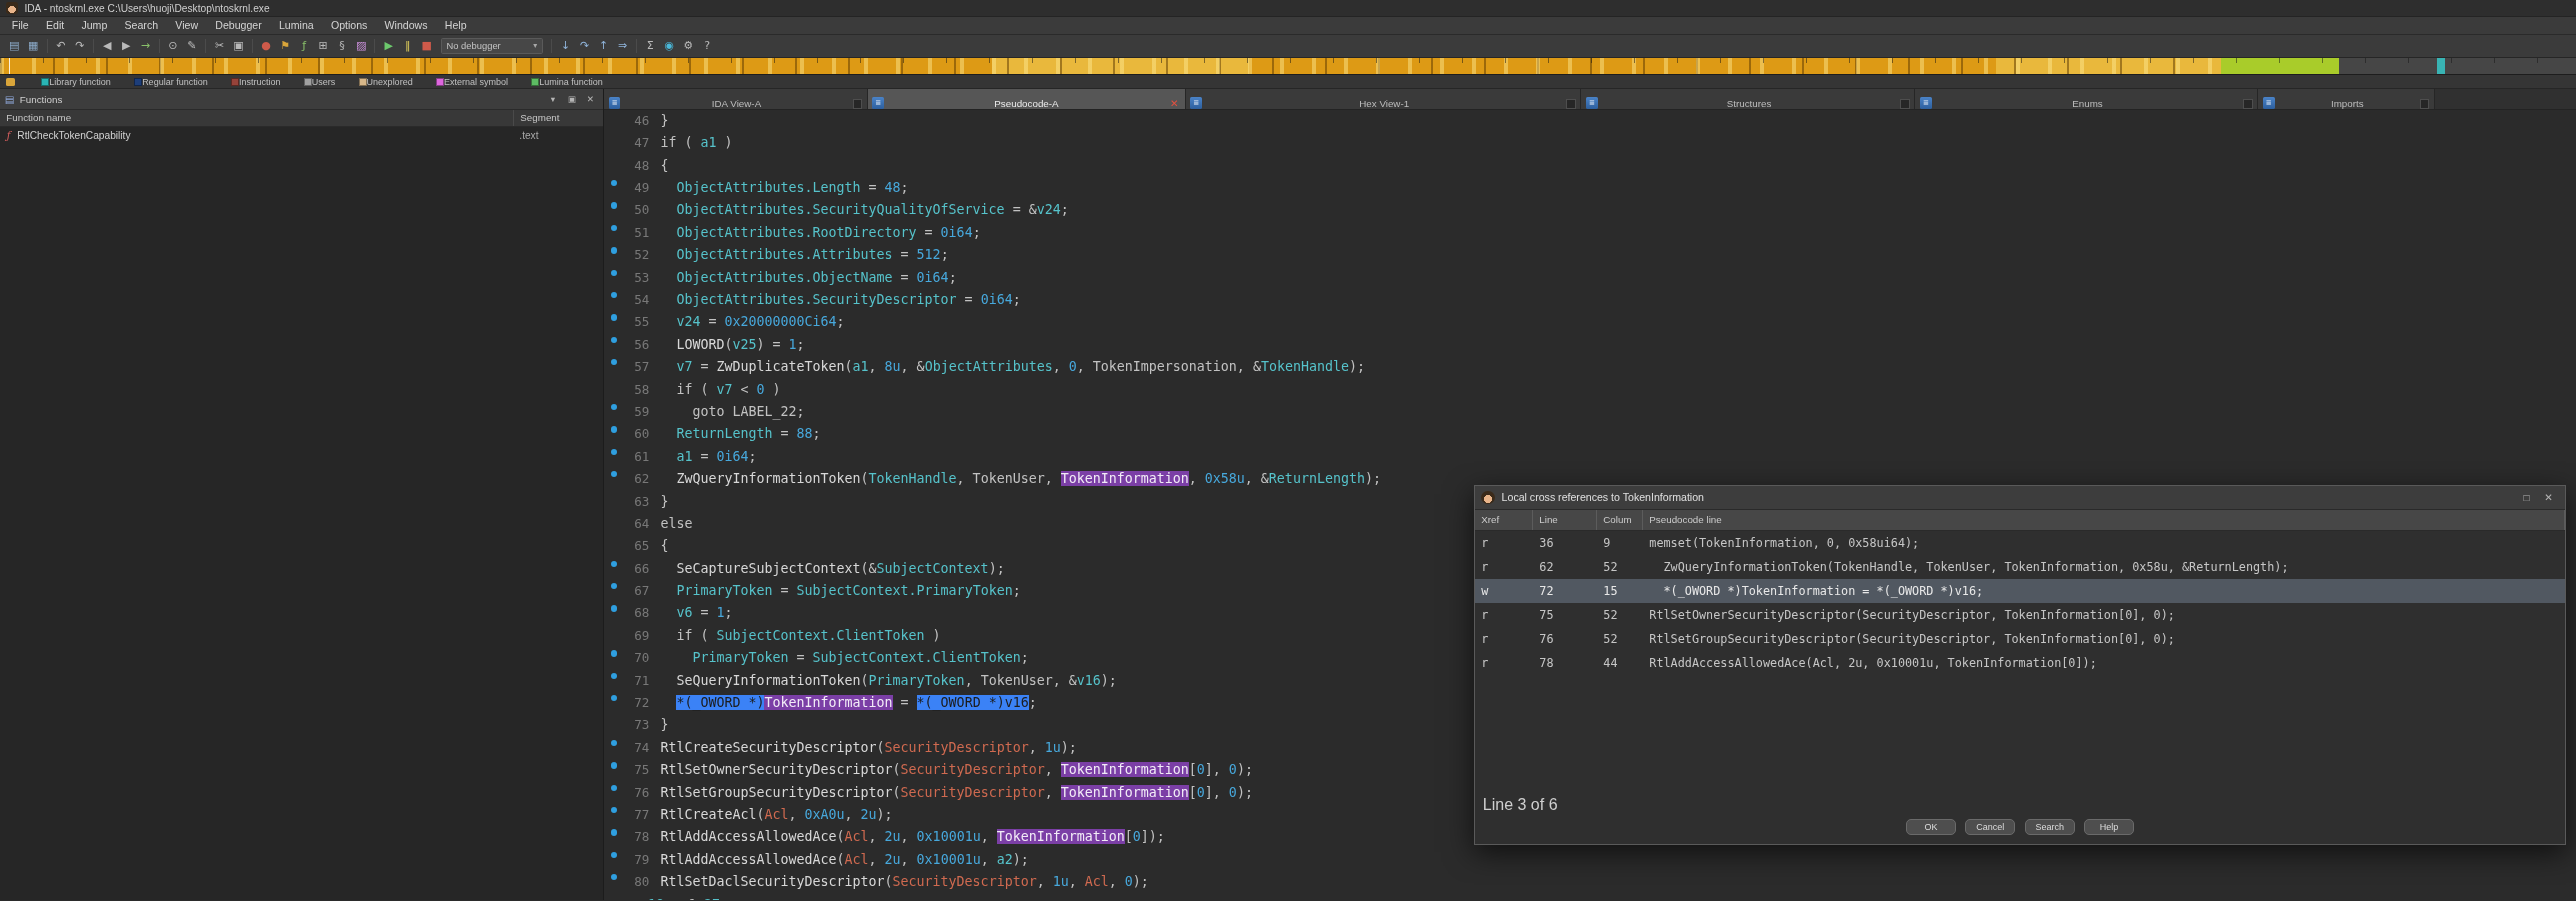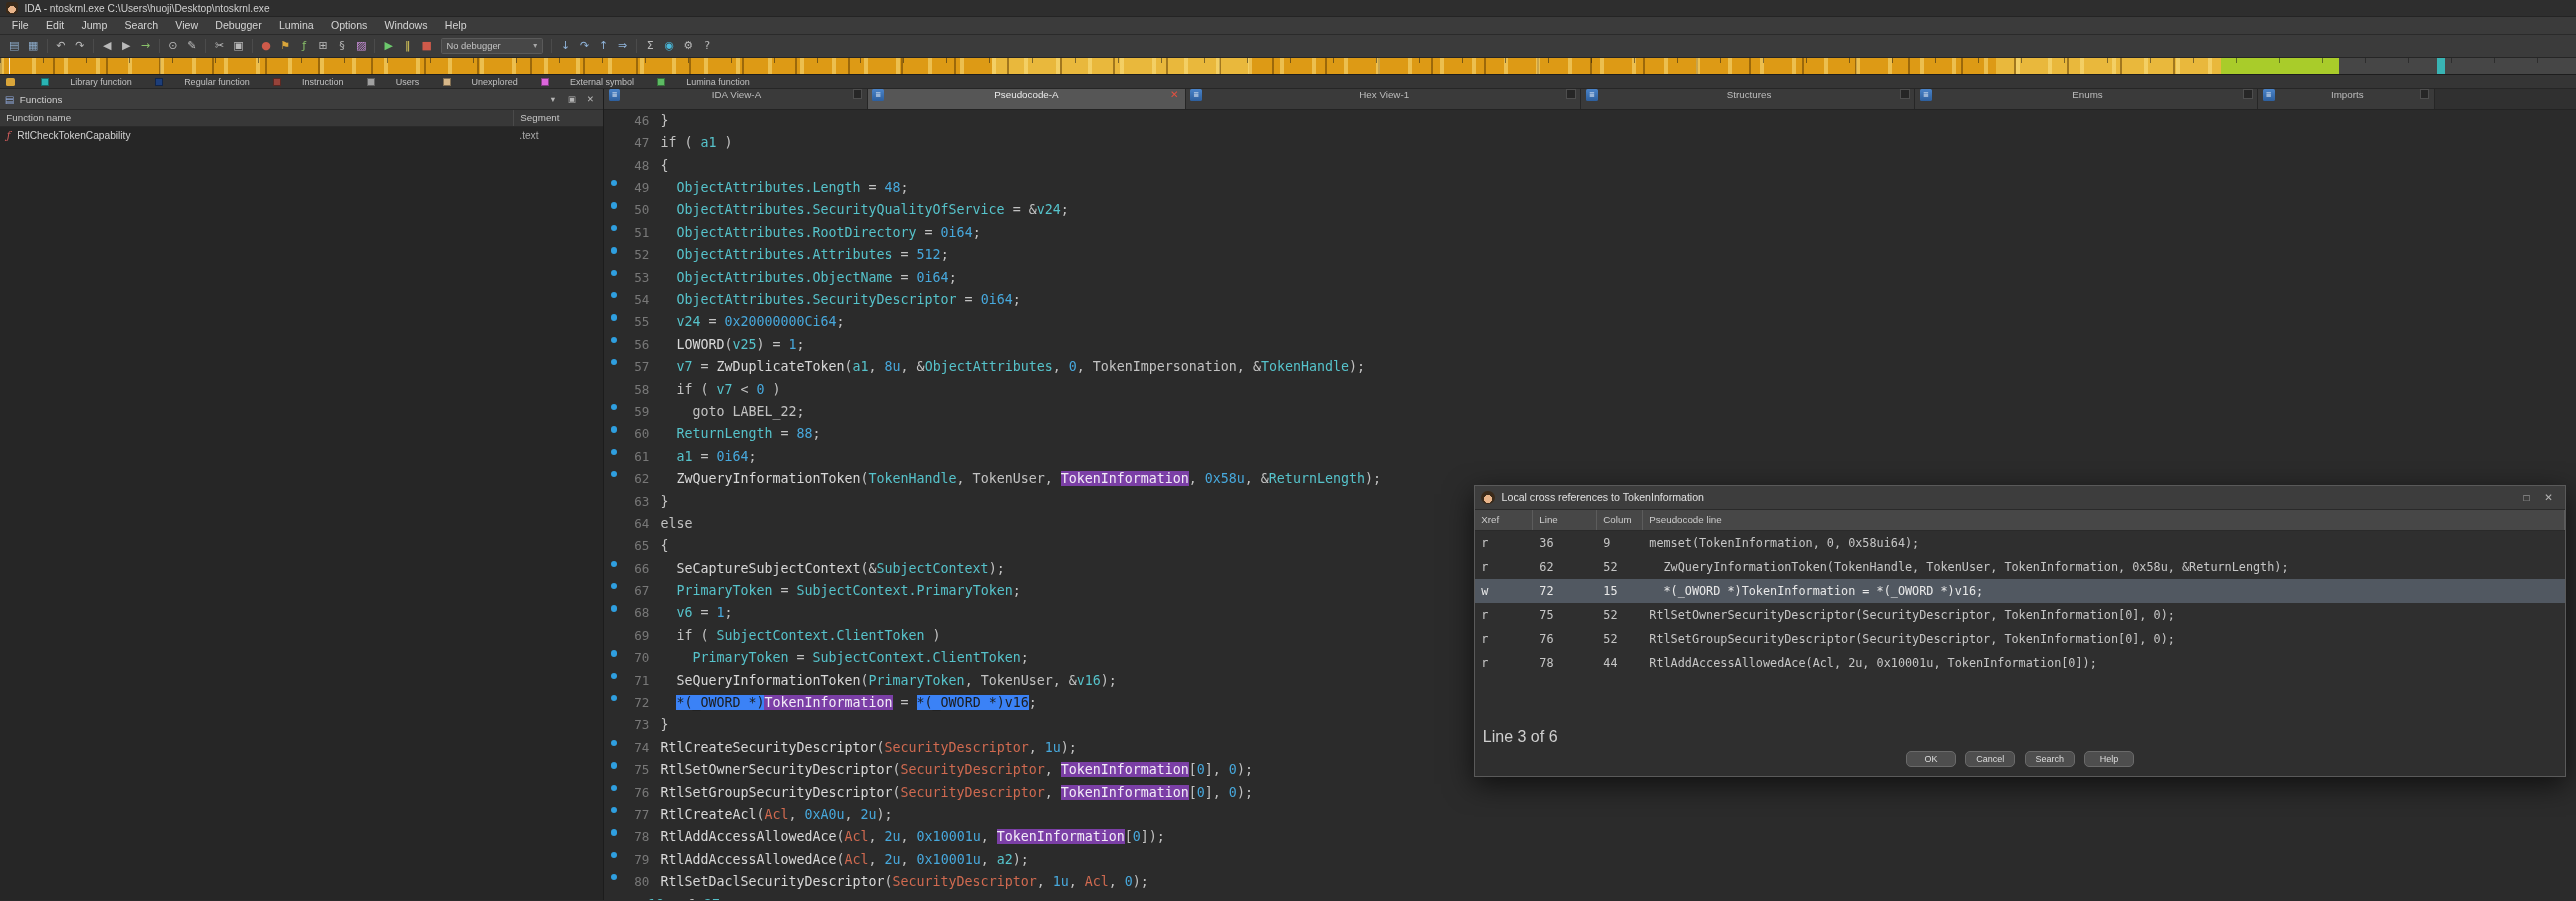--- a/index.html
+++ b/index.html
@@ -34,21 +34,21 @@
       repeating-linear-gradient(90deg, rgba(90,55,0,.5) 0 1.6px, rgba(90,55,0,0) 1.6px 53px),
       linear-gradient(90deg,#dd9a15 0,#dd9a15 38.5%,#e9b83c 38.5%,#e9b83c 48.5%,#dd9a15 48.5%,#dd9a15 77.5%,#e9b83c 77.5%,#e9b83c 86.2%,#a9cc2a 86.2%,#a9cc2a 90.8%,#464646 90.8%,#464646 94.6%,#39b4b4 94.6%,#39b4b4 94.9%,#464646 94.9%,#464646 100%);
     background-size:2221px 100%,2221px 100%,100% 100%;background-repeat:no-repeat}
   .navband::after{content:"";position:absolute;left:0;top:0;right:0;height:4.7px;
     background:repeating-linear-gradient(90deg,rgba(20,20,20,.5) 0 0.8px,transparent 0.8px 43px)}
   .navband::before{content:"";position:absolute;left:8.6px;top:0;bottom:0;width:1.6px;background:rgba(255,255,255,.85);z-index:2}
 
   
   .legend{height:14px;background:#353535;display:flex;align-items:center;gap:23.5px;padding-left:6.3px;border-bottom:0.8px solid #262626}
   .legend-lead{width:8.6px;height:8.6px;background:#d9a53a;border-radius:1.6px;margin-right:3.1px}
-  .legend-item{display:flex;align-items:center;gap:21px;font-size:9px;color:#c0c0c0;white-space:nowrap}
+  .legend-item{display:flex;align-items:center;gap:0;font-size:9px;color:#c0c0c0;white-space:nowrap}
   .legend-swatch{width:7.8px;height:7.8px;display:inline-block;border:0.8px solid rgba(0,0,0,.4)}
 
   
   .main{display:flex;height:811px}
   .left-panel{width:604px;flex:0 0 604px;background:#262626;border-right:0.8px solid #1c1c1c;display:flex;flex-direction:column}
   .panel-header{height:20.4px;background:#3d3d3d;display:flex;align-items:center;padding:0 4.7px;border-bottom:0.8px solid #2a2a2a}
   .panel-header-icon{font-size:10.2px;color:#8fa8d9;margin-right:5.5px}
   .panel-title{font-size:9.8px;color:#d0d0d0;flex:1}
   .panel-btn{width:15.7px;height:14px;display:flex;align-items:center;justify-content:center;font-size:8.6px;color:#b5b5b5;margin-left:3.1px}
   .cols-header{height:17.3px;background:#383838;display:flex;align-items:center;font-size:9.8px;color:#c8c8c8;border-bottom:0.8px solid #2a2a2a}
@@ -57,21 +57,21 @@
   .fn-row{height:17.3px;display:flex;align-items:center;font-size:10.2px;color:#d2d2d2}
   .fn-icon{width:17.3px;text-align:center;color:#d85f5f;font-size:10.2px;font-family:"DejaVu Serif",serif;font-style:italic}
   .fn-name{flex:1}
   .fn-seg{width:90px;padding-left:6.3px;color:#a8a8a8}
   .fn-empty{flex:1;background:#262626}
 
   .right-panel{flex:1;display:flex;flex-direction:column;min-width:0}
 
   
   .tabbar{height:20.4px;background:#303030;display:flex;border-bottom:0.8px solid #232323}
-  .tab{display:flex;align-items:flex-start;background:#3a3a3a;border-right:0.8px solid #262626;padding:0 4.7px;min-width:0}
+  .tab{display:flex;align-items:flex-end;background:#3a3a3a;border-right:0.8px solid #262626;padding:0 4.7px;min-width:0}
   .tab.active{background:#565656}
   .tab-icon{width:11.8px;height:11.8px;flex:0 0 auto;border-radius:1.6px;background:linear-gradient(180deg,#4a83c8,#2d5f9e);
     display:flex;align-items:center;justify-content:center;color:rgba(255,255,255,.85);font-size:7px}
   .tab-label{flex:1;text-align:center;font-size:9.8px;color:#bdbdbd;white-space:nowrap;overflow:hidden}
   .tab.active .tab-label{color:#ececec}
   .tab-corner{width:9.4px;height:9.4px;flex:0 0 auto;background:#262626;border:0.8px solid #4e4e4e}
   .tab-close{width:11px;flex:0 0 auto;text-align:center;color:#e05040;font-size:10.2px;font-weight:bold}
 
   
   .code{flex:1;background:#2b2b2b;padding-top:3.1px;overflow:hidden;position:relative}
@@ -84,21 +84,21 @@
   .tk-p{color:#c2c2c2}
   .tk-v{color:#56c3cb}
   .tk-n{color:#47a8dc}
   .tk-f{color:#d8d8d8}
   .tk-rv{color:#d06a50}
   .tk-lb{color:#c2c2c2}
   .tk-hy{background:#3b82f6;color:#1c1c1c}
   .tk-hp{background:#7b3fa6;color:#f2ecf7}
 
   
-  .xref-dialog{position:absolute;left:1474px;top:485px;width:1092px;height:292px;background:#2f2f2f;
+  .xref-dialog{position:absolute;left:1474px;top:485px;width:1092px;height:360px;background:#2f2f2f;
     border:0.8px solid #5a5a5a;box-shadow:0 7.8px 27px rgba(0,0,0,.65);display:flex;flex-direction:column;z-index:10}
   .dlg-titlebar{height:23.5px;background:#3d3d3d;display:flex;align-items:center;padding:0 6.3px;border-bottom:0.8px solid #2a2a2a}
   .dlg-icon{width:13.3px;height:13.3px;border-radius:50%;margin-right:7px;flex:0 0 auto;
     background:radial-gradient(circle at 50% 62%, #e8b48a 0 38%, #3a2a1a 40% 100%)}
   .dlg-title{flex:1;font-size:10.6px;color:#e0e0e0;white-space:nowrap}
   .dlg-winbtn{width:20.4px;height:17.3px;display:flex;align-items:center;justify-content:center;color:#b5b5b5;font-size:10.2px;margin-left:1.6px}
   .xhdr{height:21px;background:#474747;display:flex;align-items:stretch;border-bottom:0.8px solid #2a2a2a;font-size:9.8px;color:#cccccc}
   .xhdr .xc{display:flex;align-items:center;padding-left:6.3px;border-right:0.8px solid #5c5c5c}
   .xc0{width:58px;flex:0 0 58px}
   .xc1{width:64px;flex:0 0 64px}

